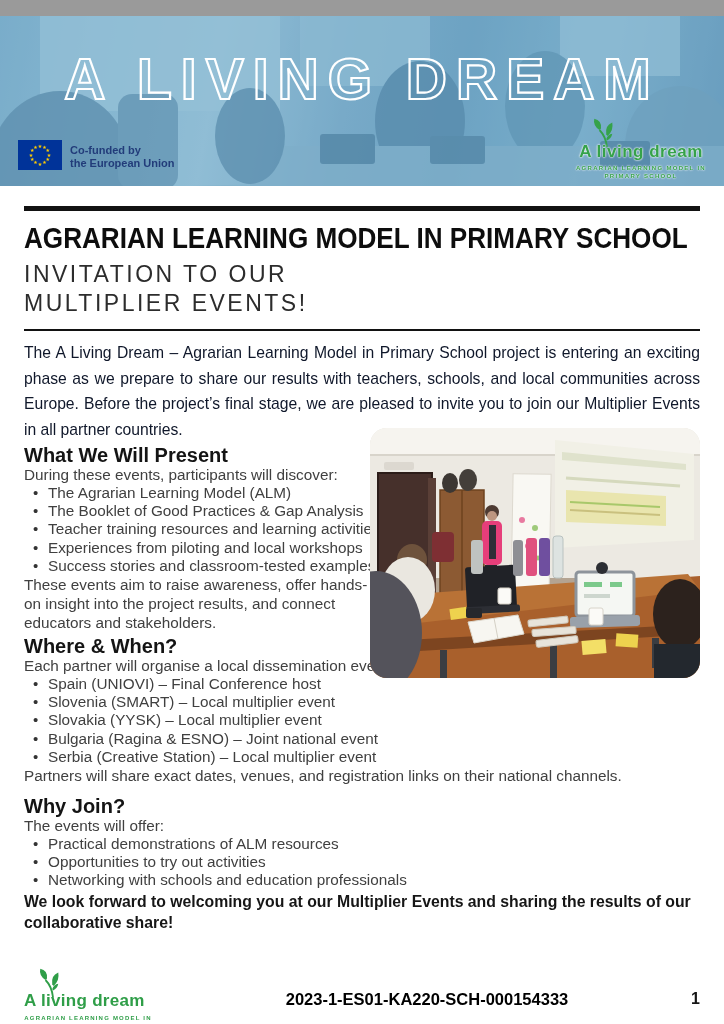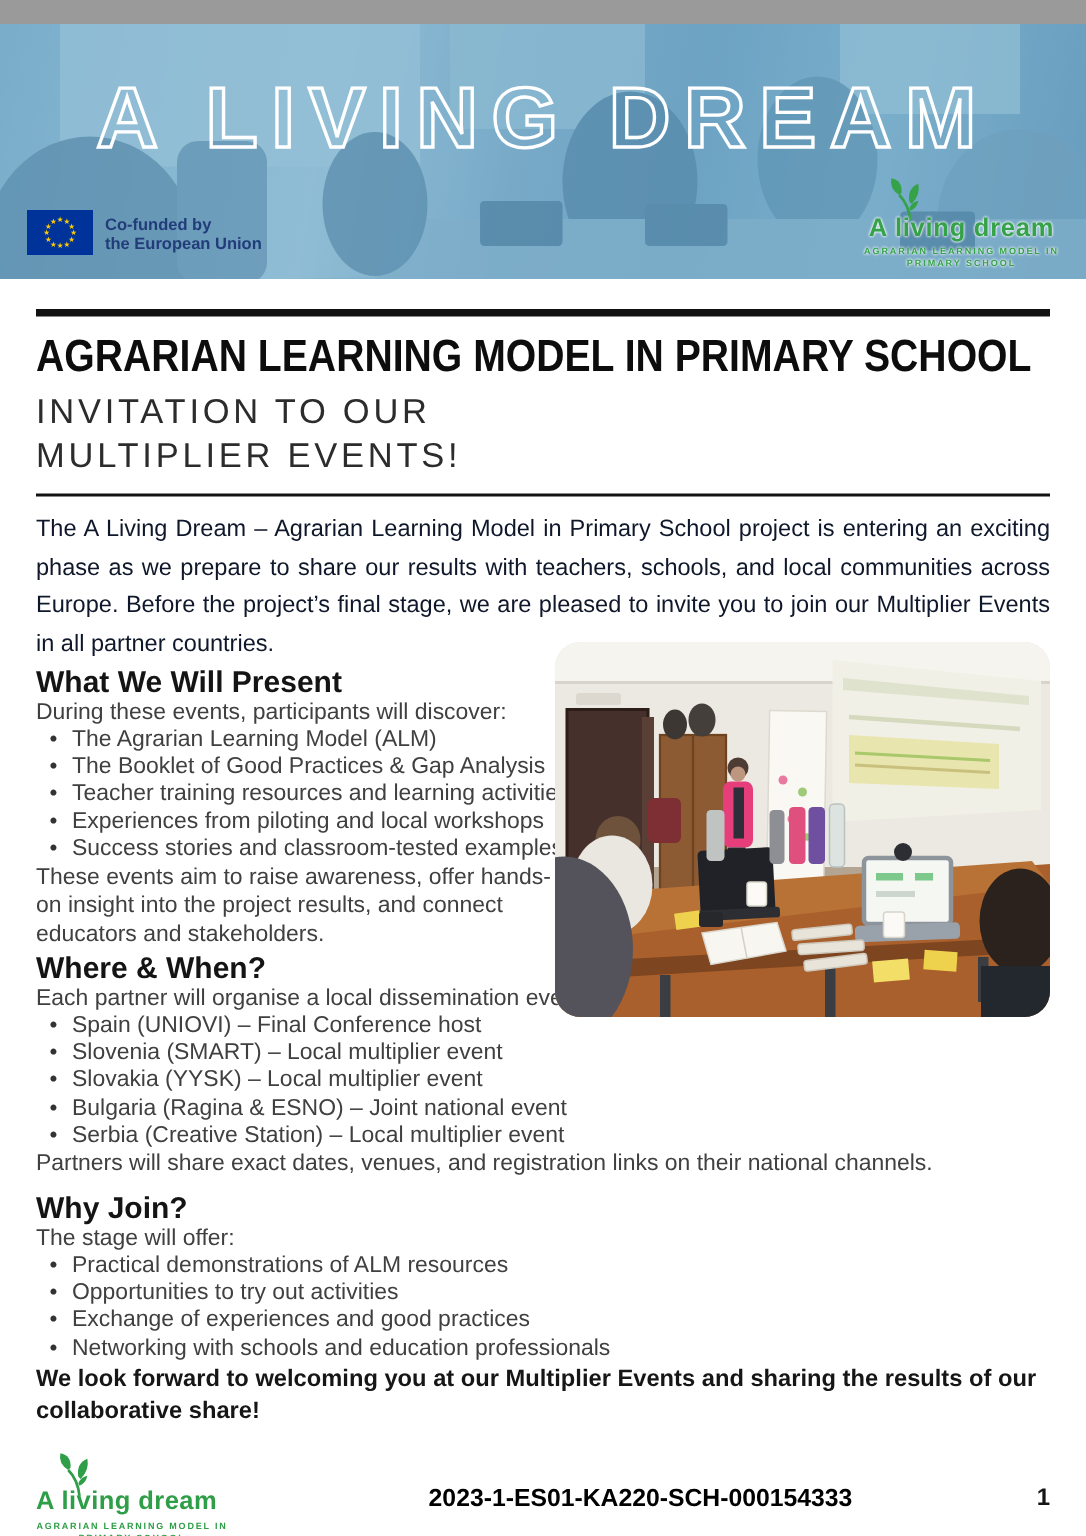--- a/index.html
+++ b/index.html
@@ -262,25 +262,24 @@
         <li>Slovenia (SMART) – Local multiplier event</li>
         <li>Slovakia (YYSK) – Local multiplier event</li>
         <li>Bulgaria (Ragina &amp; ESNO) – Joint national event</li>
         <li>Serbia (Creative Station) – Local multiplier event</li>
       </ul>
       <div class="body-line">Partners will share exact dates, venues, and registration links on their national channels.</div>
     </div>
 
     <div class="sec-gap-lg">
       <h3 class="sec">Why Join?</h3>
-      <div class="body-line">The stage will offer:</div>
+      <div class="body-line">The events will offer:</div>
       <ul class="blist">
         <li>Practical demonstrations of ALM resources</li>
         <li>Opportunities to try out activities</li>
-        <li>Exchange of experiences and good practices</li>
         <li>Networking with schools and education professionals</li>
       </ul>
       <div class="closing">We look forward to welcoming you at our Multiplier Events and sharing the results of our collaborative share!</div>
     </div>
   </div>
 
   <div class="footer">
     <div class="ld-logo-f">
       <svg class="sprout" viewBox="0 0 40 40" aria-hidden="true">
         <path d="M20 39 C19 30, 17 23, 10 16" stroke="#2f9e48" stroke-width="2.4" fill="none"></path>

